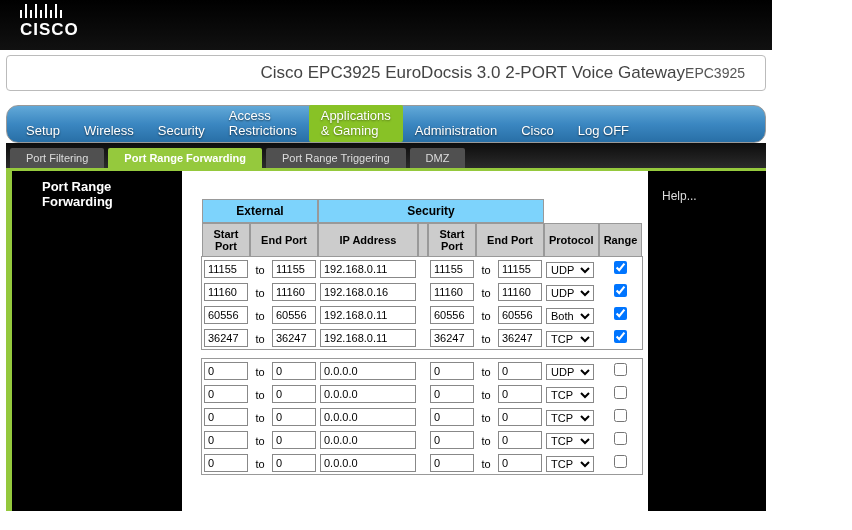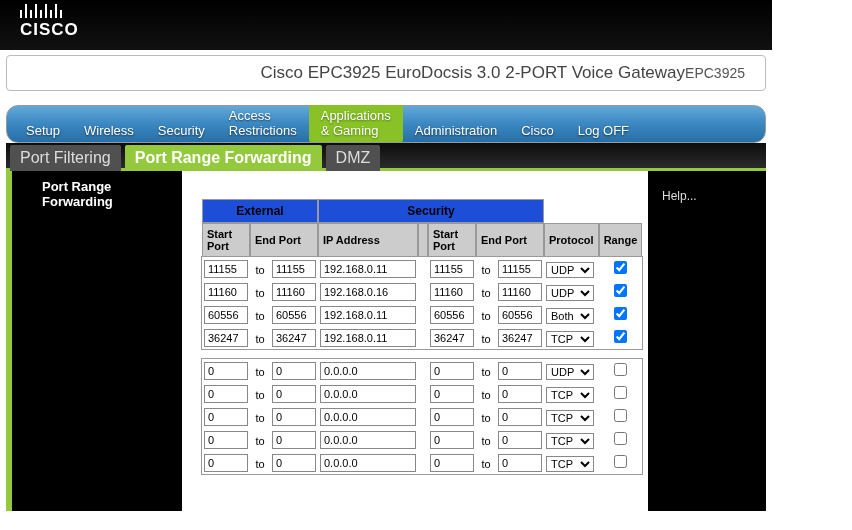--- a/index.html
+++ b/index.html
@@ -20,29 +20,29 @@
   .logo-bars span:nth-child(9){height:8px;margin-top:6px}
   .logo-text{font-weight:bold;font-size:17px;letter-spacing:1px}
   .titlebar{margin:5px 6px 0;border:1px solid #bbb;border-radius:4px;height:36px;display:flex;align-items:center;background:#fff}
   .titlebar-left{flex:1;text-align:right;color:#444;font-size:17px;padding-left:120px}
   .titlebar-right{padding-right:20px;color:#555;font-size:14px;font-weight:normal}
   .spacer{height:14px}
   .nav{margin:0 6px;border:1px solid #999;border-radius:12px;height:38px;background:linear-gradient(#62a9d8,#3b87c1,#286fa6);display:flex;align-items:flex-end;padding:0 7px}
   .nav-item{color:#fff;font-size:13px;padding:4px 12px;text-shadow:0 1px 2px rgba(0,0,0,.6);cursor:pointer;white-space:pre-line;line-height:1.1}
   .nav-item.active{background:#88c226;border-radius:2px;text-shadow:0 1px 2px rgba(0,0,0,.4)}
   .subnav{margin:0 6px;background:linear-gradient(#0d0d0d,#2b2b2b);border-bottom:3px solid #95c93d;height:28px;display:flex;align-items:center;padding:0 4px;gap:4px}
-  .sub-item{background:#505050;color:#ddd;font-size:16px;padding:4px 10px;border-radius:2px 2px 0 0;cursor:pointer;position:relative;top:2px}
+  .sub-item{background:#505050;color:#ddd;font-size:11px;padding:4px 16px;border-radius:2px 2px 0 0;cursor:pointer;position:relative;top:2px}
   .sub-item.active{background:#95c93d;color:#fff;font-weight:bold}
   .body-row{margin:0 6px;display:flex;height:340px}
   .side-left{width:176px;background:#000;border-left:6px solid #94c83d}
   .side-left-title{color:#fff;font-size:13px;font-weight:bold;padding:8px 0 8px 30px}
   .center{flex:1;background:#fff;padding:28px 20px 0;overflow:hidden}
   tbody.group td{padding:2px 2px}
-  .hdr-row td{background:#1d4ed8;border:1px solid #999;font-size:12px;font-weight:bold;text-align:center;padding:4px}
-  .hdr2-row td{background:#ccc;border:1px solid #999;font-size:11px;font-weight:bold;text-align:left;padding:4px}
+  .hdr-row td{background:#7dd3fc;border:1px solid #999;font-size:12px;font-weight:bold;text-align:center;padding:4px}
+  .hdr2-row td{background:#ccc;border:1px solid #999;font-size:11px;font-weight:bold;text-align:center;padding:4px}
   input[type=text]{font-size:11px;padding:2px 3px;border:1px solid #888;background:#fff}
   .port{width:44px}
   .ip{width:96px}
   .to{font-size:11px;padding:0 3px;text-align:center;display:inline-block;width:16px}
   select{font-size:11px;border:1px solid #888;background:#fff;width:48px}
   .chk{text-align:center}
   .side-right{width:118px;background:#000}
   .help{color:#ddd;font-size:12px;padding:18px 0 0 14px}
   table{border-collapse:separate;border-spacing:0}
   tbody.group{outline:1px solid #999}
@@ -84,20 +84,21 @@
   <div class="nav-item active">Applications
 &amp; Gaming</div>
   <div class="nav-item">Administration</div>
   <div class="nav-item">Cisco</div>
   <div class="nav-item">Log OFF</div>
 </div>
 
 <div class="subnav">
   <div class="sub-item">Port Filtering</div>
   <div class="sub-item active">Port Range Forwarding</div>
+  <div class="sub-item">Port Range Triggering</div>
   <div class="sub-item">DMZ</div>
 </div>
 
 <div class="body-row">
   <div class="side-left">
     <div class="side-left-title">Port Range Forwarding</div>
   </div>
 
   <div class="center">
     <table>

